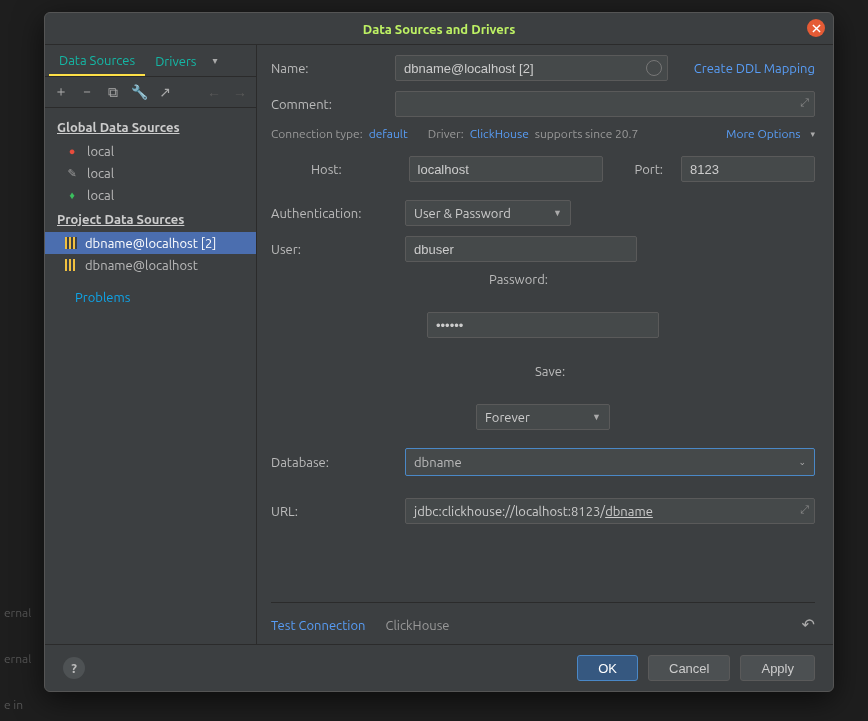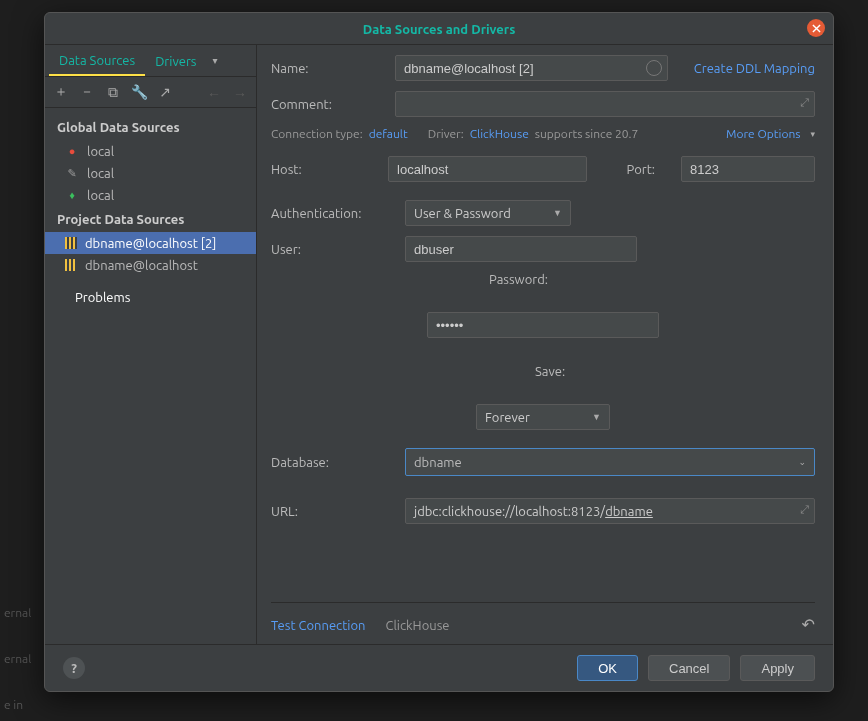--- a/index.html
+++ b/index.html
@@ -22,21 +22,21 @@
     border: 1px solid #555;
     border-radius: 6px;
     box-shadow: 0 8px 30px rgba(0,0,0,0.6);
     display: flex; flex-direction: column;
   }
   .titlebar {
     height: 32px; display:flex; align-items:center; justify-content:center;
     position:relative;
     border-bottom: 1px solid #2b2b2b;
   }
-  .titlebar-title { font-weight:600; color:#14b8a6; }
+  .titlebar-title { font-weight:600; color:#bef264; }
   .close-btn {
     position:absolute; right:8px; top:6px;
     width:18px; height:18px; border-radius:50%;
     background:#e55b35; color:#fff;
     display:flex; align-items:center; justify-content:center;
     font-size:11px; font-weight:bold; cursor:pointer;
   }
   .body { flex:1; display:flex; min-height:0; }
   .left {
     width:212px; border-right:1px solid #2b2b2b;
@@ -55,34 +55,34 @@
   .chev { padding:8px 6px; color:#aaa; font-size:10px;}
   .toolbar {
     display:flex; align-items:center; gap:10px;
     padding:6px 8px;
     border-bottom:1px solid #2b2b2b;
   }
   .toolbar .spacer { flex:1; }
   .tb-icon { color:#aaa; cursor:pointer; font-size:14px; width:16px; text-align:center;}
   .tb-icon.disabled { color:#5a5a5a; cursor:default;}
   .tree { flex:1; overflow:auto; padding:6px 0; }
-  .tree-heading { padding:6px 12px; font-weight:600; color:#ccc; font-size:13px;}
+  .tree-heading { padding:6px 12px; font-weight:600; color:#ccc; font-size:13px;text-decoration:underline;}
   .tree-item {
     display:flex; align-items:center; gap:8px;
     padding:4px 12px 4px 20px; cursor:pointer;
     color:#bbb;
   }
   .tree-item.selected { background:#4b6eaf; color:#fff; }
   .ds-icon { width:14px; height:14px; display:inline-flex; align-items:center; justify-content:center; font-size:11px;}
   .ds-red { color:#e74c3c; } .ds-gray{color:#999;} .ds-green{color:#3bbf5e;}
   .ds-yellow {
     display:inline-block; width:12px; height:12px;
     background: repeating-linear-gradient(90deg,#f0c040 0 2px,#3c3f41 2px 4px);
   }
-  .problems { padding:14px 12px 4px 30px; color:#ffffff; cursor:pointer;}
+  .problems { padding:14px 12px 4px 30px; color:#0ea5e9; cursor:pointer;}
   .right { flex:1; display:flex; flex-direction:column; padding:10px 18px 0 14px; min-width:0;}
   .row { display:flex; align-items:center; margin-bottom:10px; gap:26px;}
   .label { width:98px; color:#bbb; }
   .label-wide { width:108px; color:#bbb; }
   input[type=text], input[type=password], .select, .textarea {
     background:#45494a; border:1px solid #5a5a5a; color:#ccc;
     padding:4px 8px; height:26px; border-radius:2px; font-size:13px;
   }
   .name-input { flex:1; position:relative;}
   .name-input input{ width:100%; padding-right:28px;}
@@ -93,21 +93,21 @@
   .link { color:#589df6; cursor:pointer; }
   .comment-box { flex:1; position:relative;}
   .comment-box .textarea{ width:100%; height:26px;}
   .expand-ic{ position:absolute; right:6px; top:5px; color:#888; font-size:11px; cursor:pointer;}
   .rtabs { display:flex; gap:20px; border-bottom:1px solid #2b2b2b; margin:10px 0 14px;}
   .rtab { padding:6px 2px 8px; color:#bbb; cursor:pointer;}
   .rtab.active{ color:#fff; border-bottom:3px solid #4a88c7;}
   .connrow { display:flex; align-items:center; gap:6px; font-size:12px; color:#999; margin-bottom:16px;}
   .connrow .link{ font-size:12px;}
   .connrow .spacer{flex:1;}
-  .hostport { display:flex; align-items:center; gap:26px; margin-bottom:18px;}
+  .hostport { display:flex; align-items:center; gap:18px; margin-bottom:18px;margin-left:40px;}
   .hostport .host-in{ width:232px;}
   .hostport .port-lbl{ margin-left:14px;}
   .hostport .port-in{ width:134px;}
   .auth-select{ width:166px; display:flex; align-items:center; justify-content:space-between; cursor:pointer;}
   .caret{ font-size:9px; color:#aaa; margin-left:6px;}
   .user-in, .pass-in{ width:232px;}
   .save-select{ width:134px; display:flex; align-items:center; justify-content:space-between; cursor:pointer;}
   .db-select{
     flex:1; display:flex; align-items:center; justify-content:space-between;
     border:1px solid #4a88c7; background:#45494a; height:28px; padding:0 8px; border-radius:2px; cursor:text;

